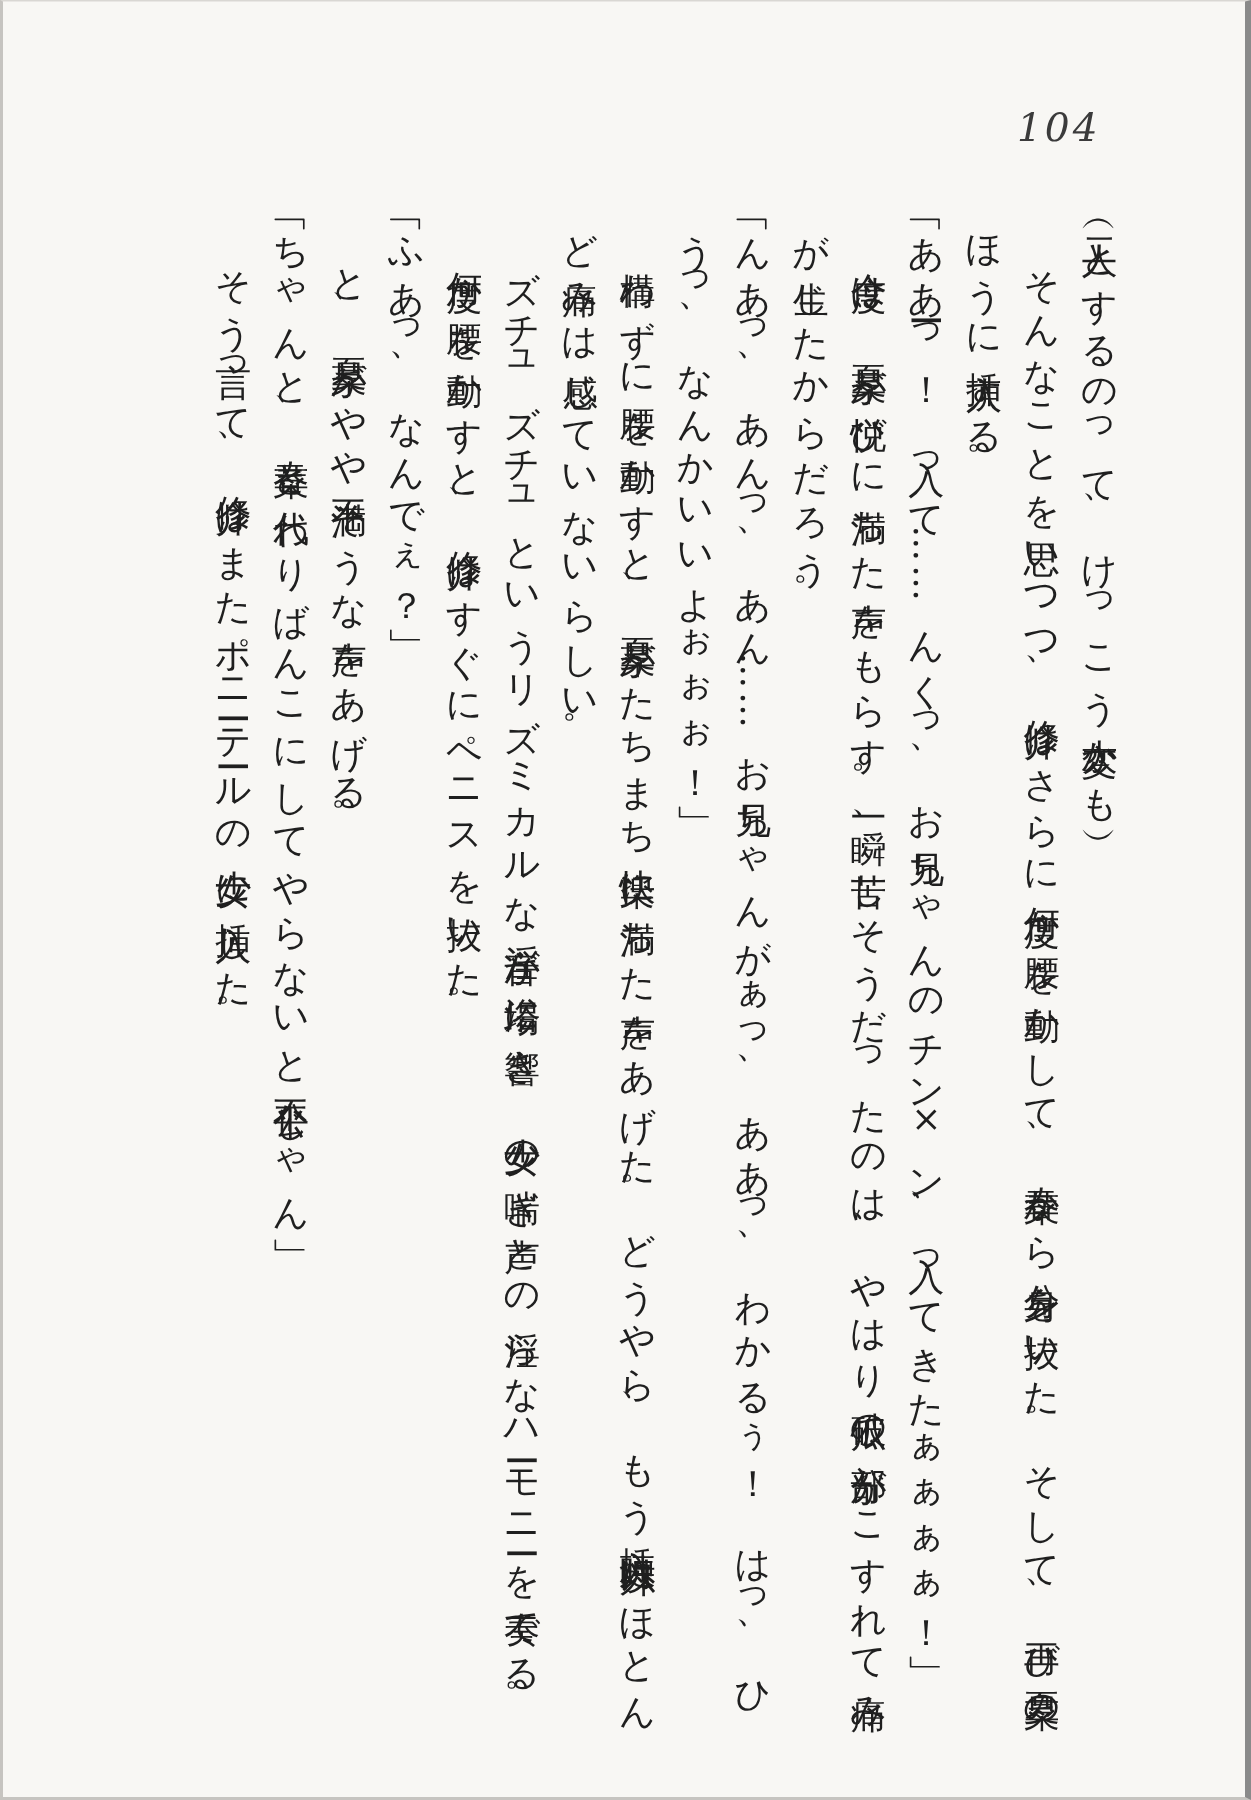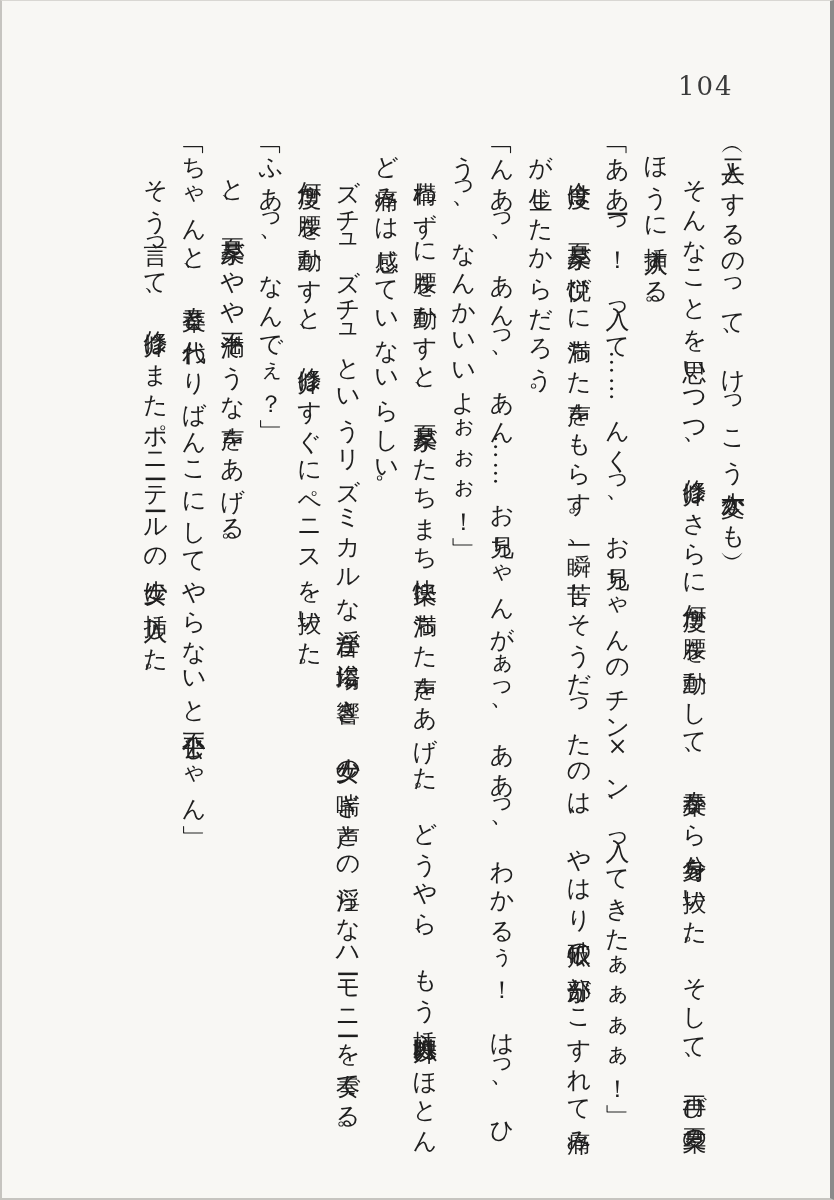--- a/index.html
+++ b/index.html
@@ -18,20 +18,21 @@
     border-top: 1px solid #d9d7d3;
     border-bottom: 2px solid #c6c4c0;
     overflow: hidden;
     font-family: "DejaVu Serif", "Liberation Serif", serif;
   }
   .page-number {
     position: absolute;
     top: 70px;
     left: 676px;
     font-size: 26px;
+    font-style: italic;
     color: #3b3b3b;
     letter-spacing: 2px;
   }
   .text-area {
     position: absolute;
     top: 138px;
     right: 78px;
     width: 658px;
     height: 1022px;
     writing-mode: vertical-rl;

